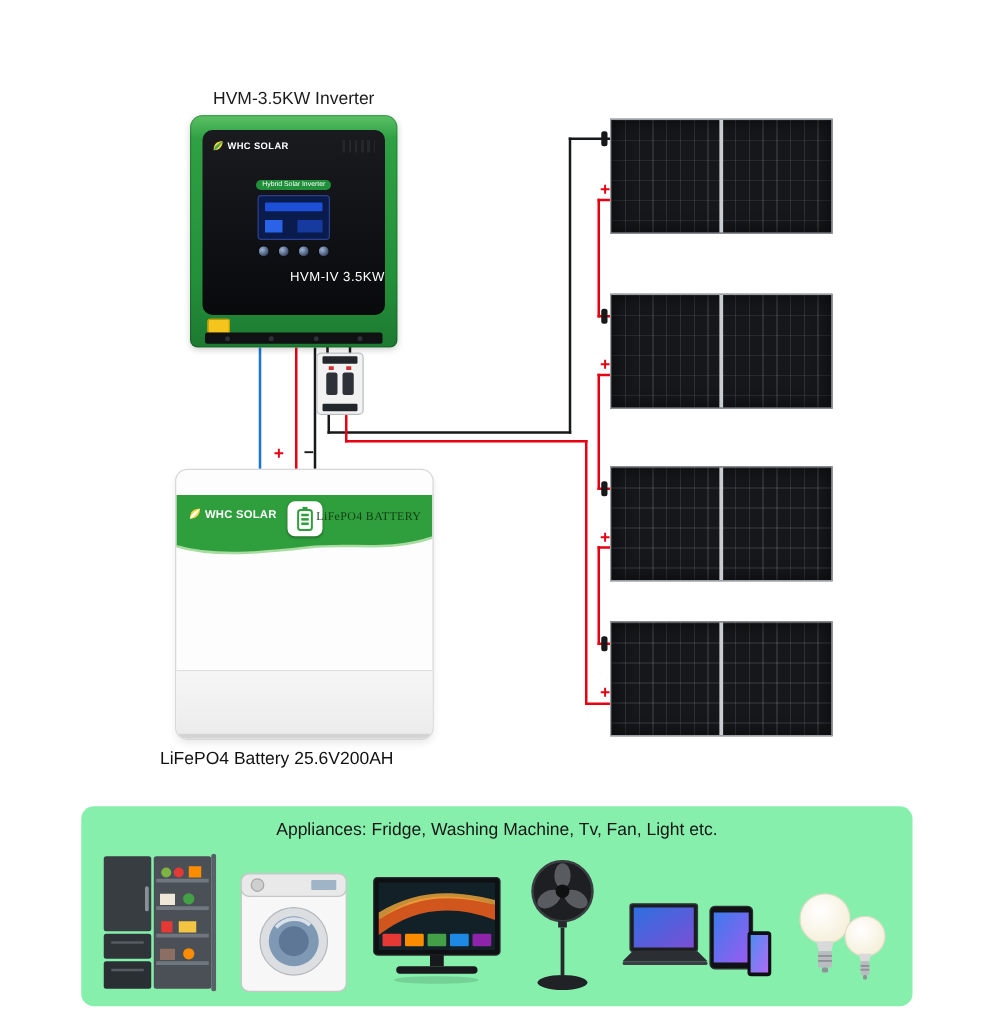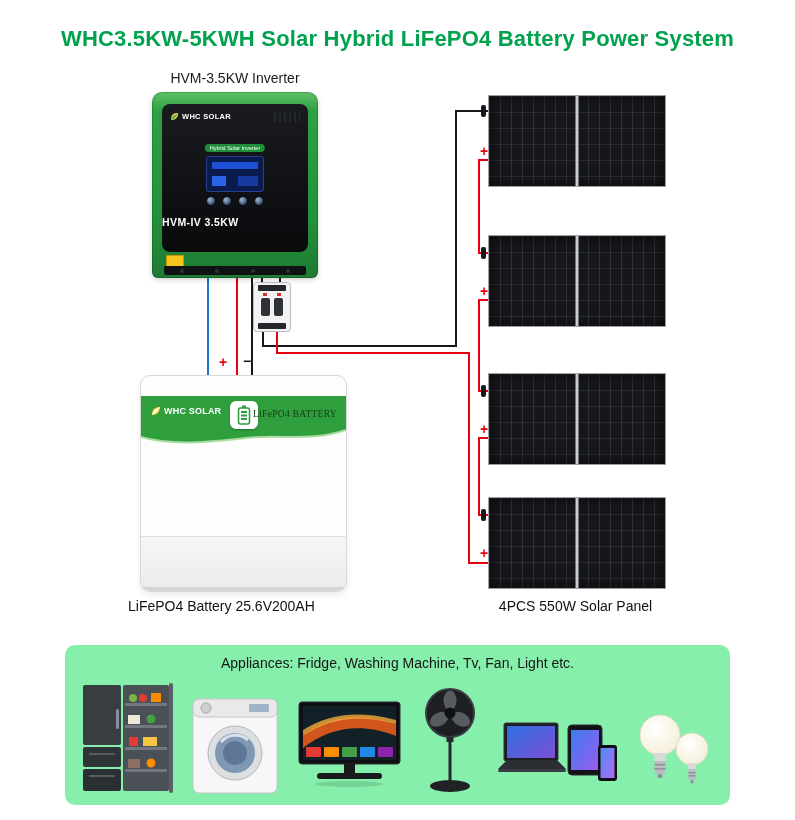--- a/index.html
+++ b/index.html
@@ -27,22 +27,22 @@
          font-size:5.5px;color:#fff;background:#1f8f3a;padding:1px 5px;border-radius:5px;
          white-space:nowrap;}
   .inv-screen{position:absolute;top:52px;left:50%;transform:translateX(-50%);
          width:56px;height:34px;background:#0a1c4e;border:1px solid #2a3f8f;border-radius:3px;}
   .scr-row{position:absolute;left:5px;top:5px;right:5px;height:7px;background:#1d4fd8;border-radius:1px;}
   .scr-a{position:absolute;left:5px;bottom:5px;width:14px;height:10px;background:#2a62e8;}
   .scr-b{position:absolute;right:5px;bottom:5px;width:20px;height:10px;background:#173a9e;}
   .inv-buttons{position:absolute;top:92px;left:50%;transform:translateX(-50%);display:flex;gap:6px;}
   .inv-btn{width:8px;height:8px;border-radius:50%;border:1px solid #0b0d12;
          background:radial-gradient(circle at 35% 35%,#9fb6d8,#3c4a66 70%);}
-  .inv-model{position:absolute;top:112px;left:0;width:100%;text-align:left;color:#fff;
-         font-size:10.5px;font-weight:bold;letter-spacing:.4px;}
+  .inv-model{position:absolute;top:112px;left:0;width:100%;text-align:right;color:#fff;
+         font-size:10.5px;font-weight:normal;letter-spacing:.4px;}
   .inv-warning{position:absolute;left:14px;top:163px;width:18px;height:12px;background:#f6c51d;
          border-radius:2px;box-shadow:inset 0 0 0 1px #c79a00;}
   .inv-ports{position:absolute;left:12px;right:12px;bottom:3px;height:9px;background:#101113;
          border-radius:2px;display:flex;align-items:center;justify-content:space-around;}
   .inv-port{width:4px;height:4px;border-radius:50%;background:#2d3138;}
 
   
   .breaker{position:absolute;left:253px;top:282px;width:36px;height:48px;background:#f2f2f2;
          border:1px solid #b9bdc2;border-radius:4px;}
   .brk-top{position:absolute;left:4px;right:4px;top:2px;height:6px;background:#23262a;border-radius:1px;}
@@ -97,21 +97,20 @@
   .app-caption{position:absolute;top:10px;left:0;width:100%;text-align:center;font-size:14px;color:#161616;}
   .app-row{position:absolute;top:34px;left:16px;right:16px;bottom:10px;display:flex;
          align-items:flex-end;justify-content:space-between;}
   .app-icon{display:block;}
 </style>
 </head>
 <body>
 
 <div class="stage">
 
-  <div class="title">WHC3.5KW-5KWH Solar Hybrid LiFePO4 Battery Power System</div>
   <div class="inverter-label">HVM-3.5KW Inverter</div>
 
   <div class="wire" style="left:261px;top:274px;width:2px;height:10px;background:#17181a;"></div>
   <div class="wire" style="left:279px;top:274px;width:2px;height:10px;background:#17181a;"></div>
 
   <div class="wire" style="left:207px;top:278px;width:2px;height:97px;background:#1976d2;"></div>
   <div class="wire" style="left:236px;top:278px;width:2px;height:97px;background:#e60012;"></div>
   <div class="wire" style="left:251px;top:278px;width:2px;height:97px;background:#17181a;"></div>
   <div class="plus" style="left:216px;top:355px;">+</div>
   <div class="minus" style="left:240px;top:354px;">−</div>
@@ -220,21 +219,20 @@
         <rect x="5" y="13" width="6" height="2" fill="#2f9e3d"></rect>
         <rect x="5" y="9.5" width="6" height="2" fill="#2f9e3d"></rect>
         <rect x="5" y="6" width="6" height="2" fill="#2f9e3d"></rect>
       </svg>
     </div>
     <div class="batt-band-label">LiFePO4 BATTERY</div>
     <div class="batt-base"></div>
   </div>
 
   <div class="battery-caption">LiFePO4 Battery 25.6V200AH</div>
-  <div class="panel-caption">4PCS 550W Solar Panel</div>
 
   <div class="appliances">
     <div class="app-caption">Appliances: Fridge, Washing Machine, Tv, Fan, Light etc.</div>
     <div class="app-row">
 
       <svg class="app-icon" width="92" height="112" viewBox="0 0 92 112">
         <rect x="2" y="2" width="38" height="60" rx="2" fill="#383d42"></rect>
         <rect x="2" y="64" width="38" height="20" rx="2" fill="#2f3439"></rect>
         <rect x="2" y="86" width="38" height="22" rx="2" fill="#2a2f34"></rect>
         <rect x="35" y="26" width="3" height="20" rx="1.5" fill="#8a9097"></rect>

